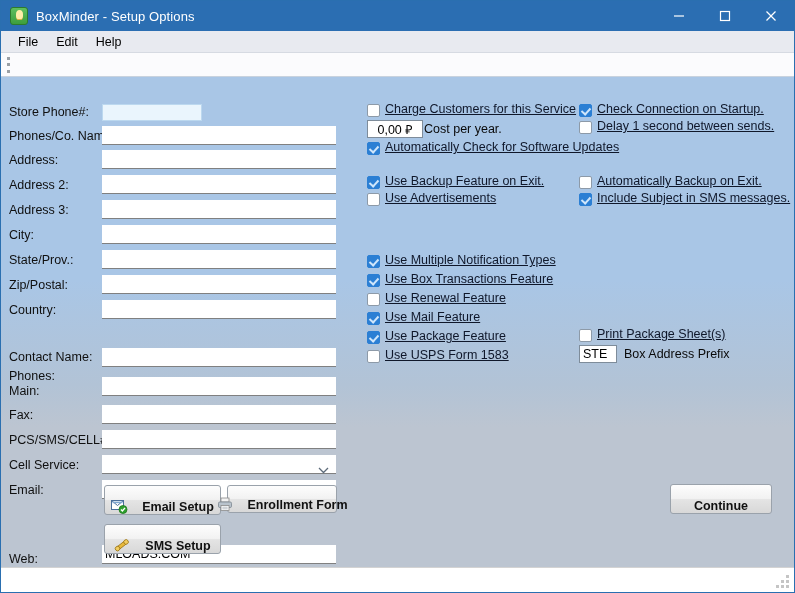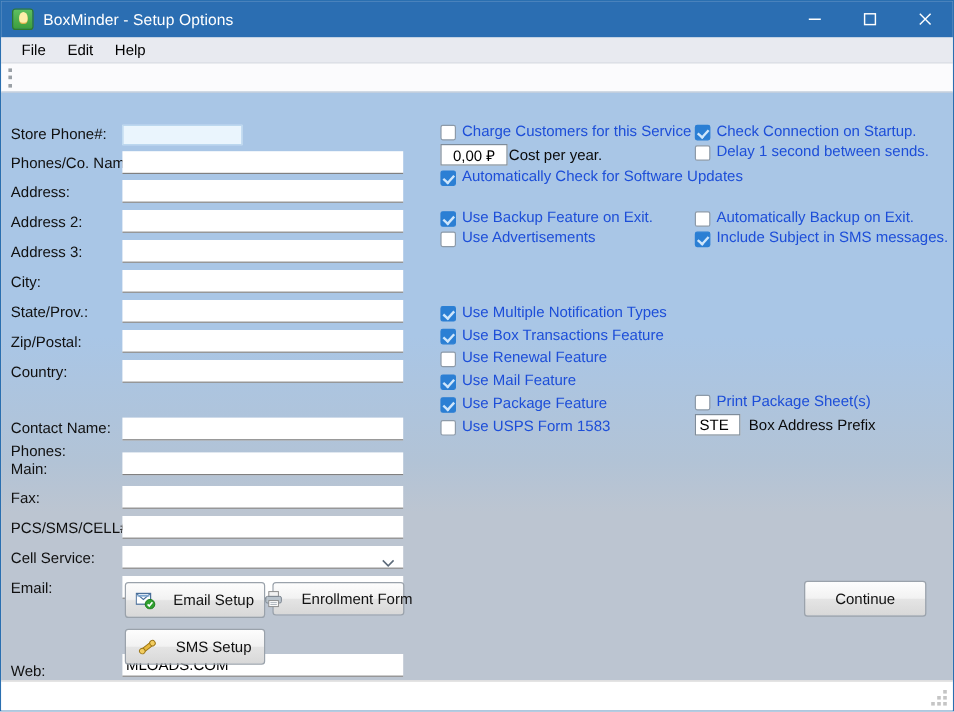--- a/index.html
+++ b/index.html
@@ -197,22 +197,23 @@
     content: "";
     position: absolute;
     left: 3px; top: 1px;
     width: 4px; height: 7px;
     border: solid #cfe6fb;
     border-width: 0 2px 2px 0;
     transform: rotate(42deg);
   }
   .cbx-label {
     font-size: 12.5px;
-    color: #1d4ed8;
+    color: #0f172a;
     line-height: 15px;
+    text-decoration: underline;
   }
 
   
   .mini-field {
     position: absolute;
     background: #ffffff;
     border: 1px solid #7e8c9a;
     font-family: "Liberation Sans", sans-serif;
     font-size: 12.5px;
     color: #000;
@@ -227,26 +228,27 @@
     white-space: nowrap;
   }
 
   
   .btn {
     position: absolute;
     background: linear-gradient(180deg, #fdfdfd 0%, #f2f2f2 48%, #e4e4e4 52%, #d8d8d8 100%);
     border: 1px solid #9aa2ab;
     border-radius: 3px;
     display: flex;
-    align-items: center;
+    align-items: flex-end;
     justify-content: center;
     font-size: 12.5px;
     color: #111;
     white-space: nowrap;
     gap: 14px;
+    font-weight: bold;
   }
   .btn-icon { display: flex; align-items: center; flex: 0 0 auto; }
 
   
   #statusbar {
     height: 25px;
     background: #ffffff;
     border-top: 1px solid #d3d3d3;
     flex: 0 0 auto;
     position: relative;

